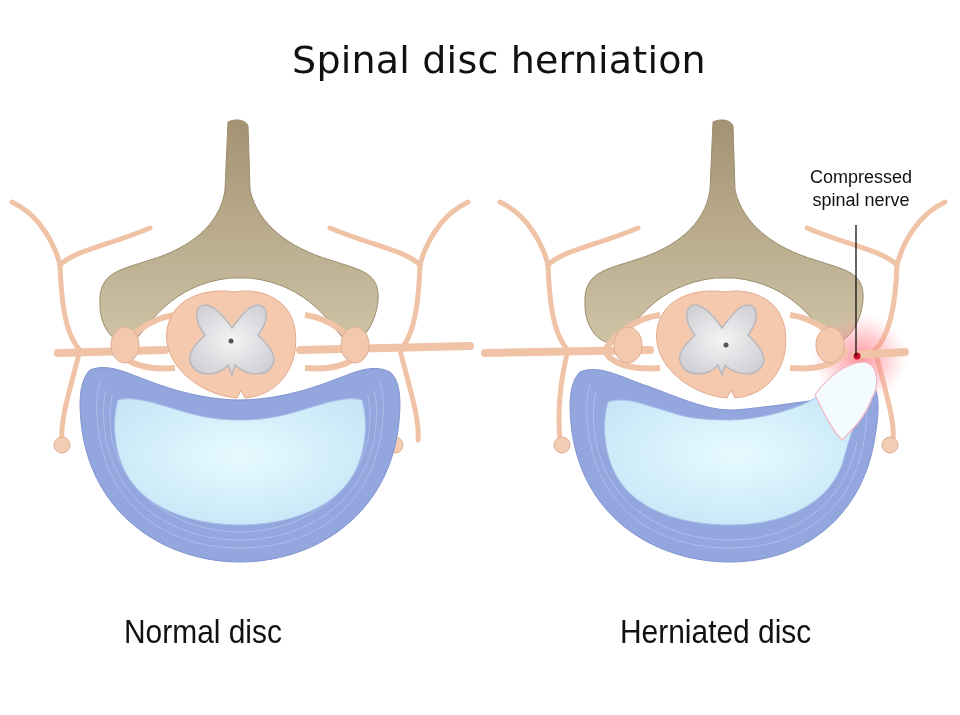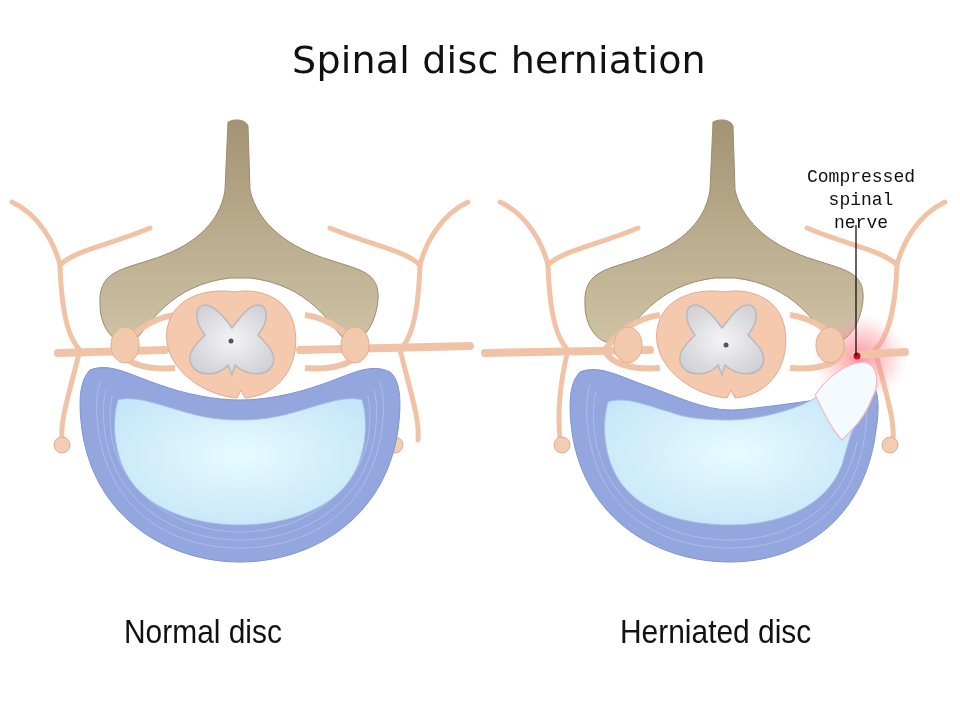--- a/index.html
+++ b/index.html
@@ -5,21 +5,21 @@
   html, body { margin: 0; padding: 0; background: #ffffff; }
   body { width: 960px; height: 715px; position: relative; overflow: hidden; font-family: "DejaVu Sans", "Liberation Sans", sans-serif; color: #111; }
   .title { position: absolute; top: 38px; left: 0; width: 942px; text-align: center; font-size: 38px; letter-spacing: 0.2px; padding-left: 28px; }
   .panel { position: absolute; top: 100px; width: 480px; height: 480px; }
   .panel.left { left: 0; }
   .panel.right { left: 480px; }
   .panel svg { width: 480px; height: 480px; display: block; }
   .caption { position: absolute; top: 612px; font-size: 34px; font-family: "Liberation Sans", sans-serif; transform: scaleX(0.88); transform-origin: left top; }
   .caption.left { left: 124px; }
   .caption.right { left: 620px; }
-  .annot { position: absolute; left: 802px; top: 166px; font-size: 18px; line-height: 23px; text-align: center; width: 118px; font-family: Liberation Mono, monospace; }
+  .annot { position: absolute; left: 802px; top: 166px; font-size: 18px; line-height: 23px; text-align: center; width: 118px; font-family: Liberation Sans, sans-serif; }
 </style>
 </head>
 <body>
 
 <div class="title">Spinal disc herniation</div>
 
 <div class="panel left">
   <svg viewBox="0 0 480 480">
     <defs>
       <linearGradient id="boneG" x1="0" y1="0" x2="0" y2="1">

